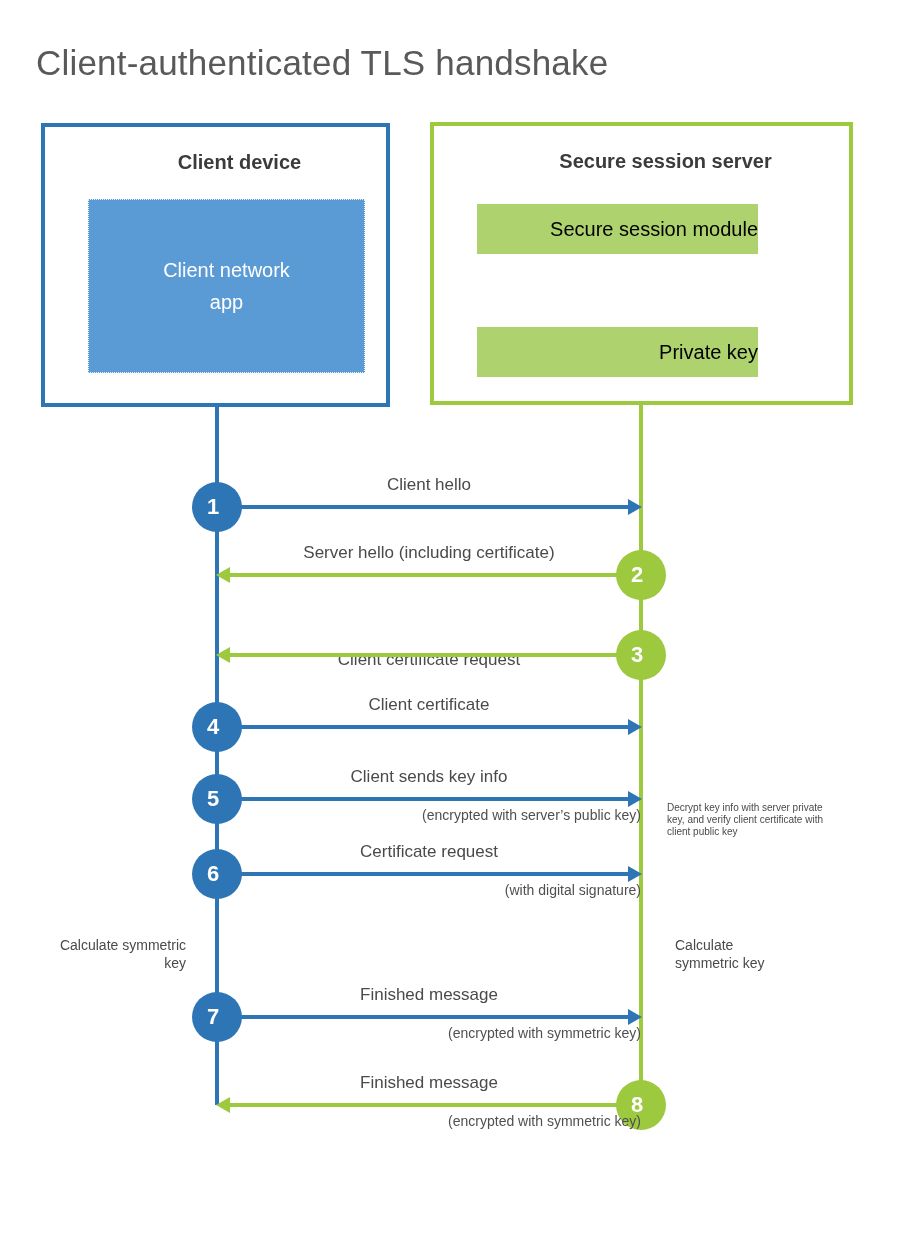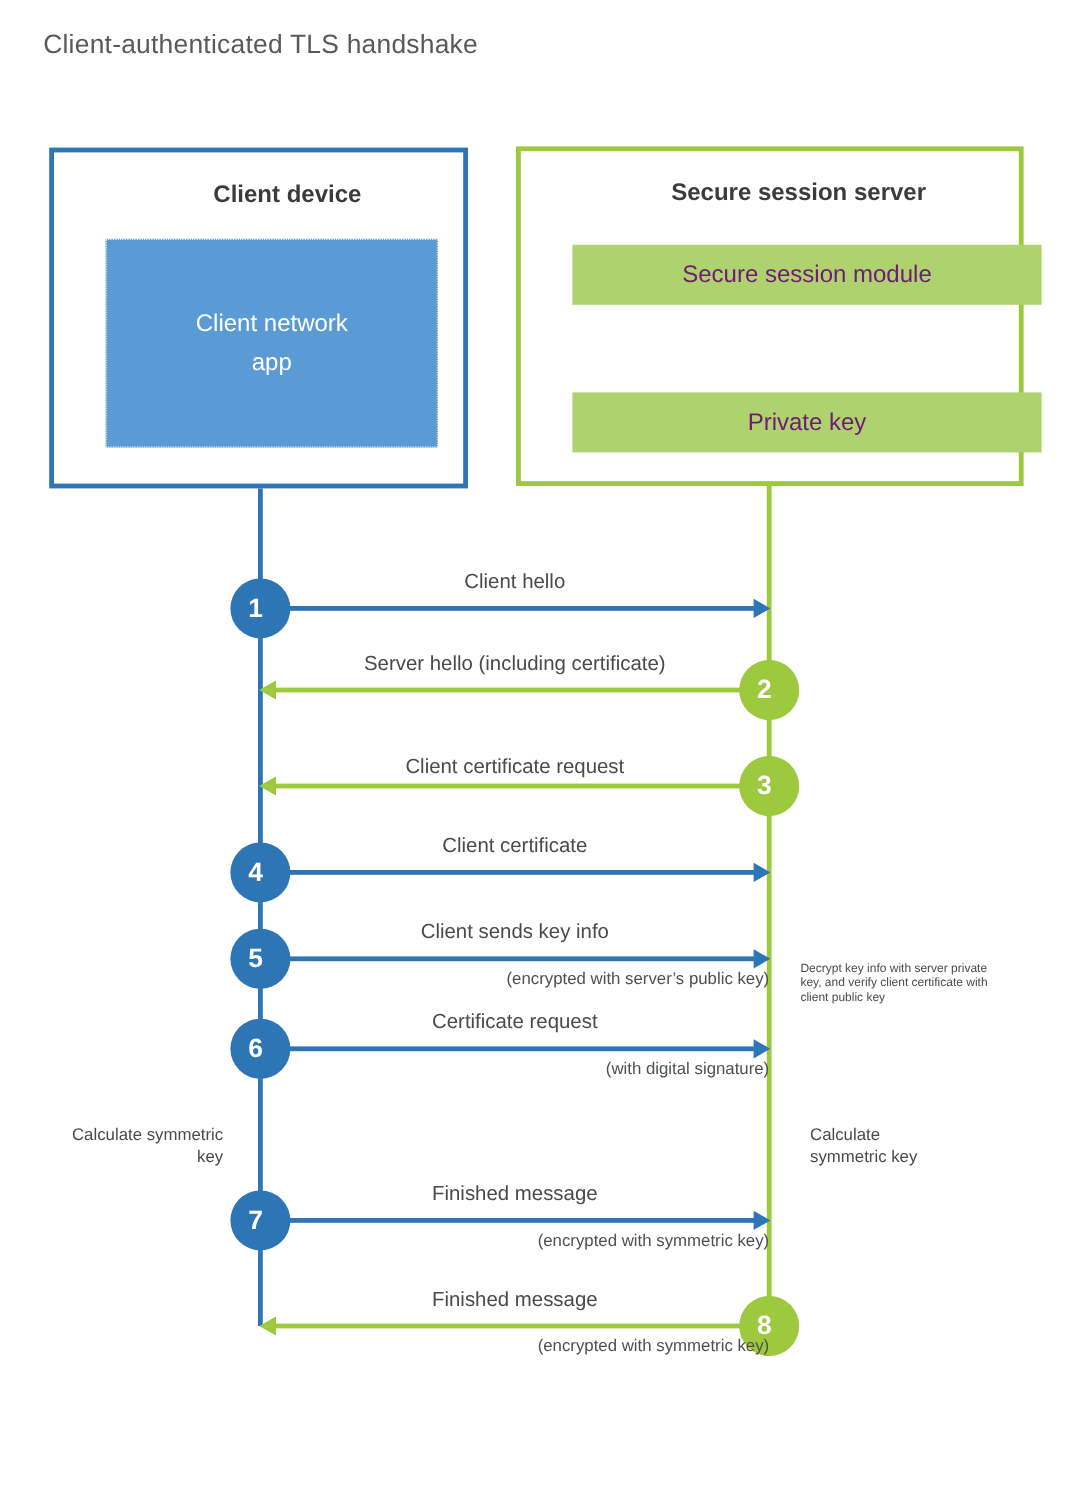--- a/index.html
+++ b/index.html
@@ -3,31 +3,31 @@
 <meta charset="utf-8">
 <style>
   :root{
     --blue:#2e75b6; --blue-fill:#5b9bd5;
     --green:#9cc93d; --green-fill:#aed36e;
     --text:#4a4a4a; --heading:#3b3b3b; --title-color:#58595b;
   }
   *{margin:0;padding:0;box-sizing:border-box;}
   body{background:#fff;font-family:"Liberation Sans",sans-serif;}
   .canvas{position:relative;width:900px;height:1256px;background:#ffffff;overflow:hidden;}
-  .title{position:absolute;left:36px;top:24px;font-size:22px;font-weight:300;color:var(--title-color);letter-spacing:.2px;}
+  .title{position:absolute;left:36px;top:43px;font-size:35px;font-weight:300;color:var(--title-color);letter-spacing:.2px;}
   
   .actor-box{position:absolute;background:#fff;border:4px solid;}
   .actor-box.client{left:41px;top:123px;width:349px;height:284px;border-color:var(--blue);}
   .actor-box.server{left:430px;top:122px;width:423px;height:283px;border-color:var(--green);}
   .actor-title{margin-top:24px;text-align:center;font-size:20px;font-weight:700;color:var(--heading);padding-left:48px;}
   .app-box{position:absolute;left:88px;top:199px;width:277px;height:174px;background:var(--blue-fill);
            border:1px dotted rgba(255,255,255,.85);display:flex;align-items:center;justify-content:center;}
   .app-label{display:block;width:150px;text-align:center;font-size:20px;color:#fff;line-height:1.6;}
-  .server-bar{position:absolute;left:43px;width:391px;height:50px;background:var(--green-fill);
-              color:#701a75;font-size:20px;text-align:center;line-height:50px;}
+  .server-bar{position:absolute;left:43px;width:281px;height:50px;background:var(--green-fill);
+              color:#000000;font-size:20px;text-align:right;line-height:50px;}
   
   .lifeline{position:absolute;width:4px;}
   .blue-line{left:215px;top:407px;height:698px;background:var(--blue);}
   .green-line{left:639px;top:405px;height:700px;background:var(--green);}
   
   .circle{position:absolute;width:50px;height:50px;border-radius:50%;display:flex;align-items:center;justify-content:center;}
   .circle.blue{background:var(--blue);left:192px;}
   .circle.green{background:var(--green);left:616px;}
   .circle .num{color:#fff;font-size:22px;font-weight:700;transform:translateX(-4px);}
   
@@ -81,21 +81,21 @@
 
   <div class="msg" style="top:543px">Server hello (including certificate)</div>
   <div class="arrow left" style="top:573px">
       <span class="shaft"></span>
       <span class="head"></span>
     </div>
   <div class="circle green" style="top:550px">
       <span class="num">2</span>
     </div>
 
-  <div class="msg" style="top:629px">Client certificate request</div>
+  <div class="msg" style="top:650px">Client certificate request</div>
   <div class="arrow left" style="top:653px">
       <span class="shaft"></span>
       <span class="head"></span>
     </div>
   <div class="circle green" style="top:630px">
       <span class="num">3</span>
     </div>
 
   <div class="msg" style="top:695px">Client certificate</div>
   <div class="arrow right" style="top:725px">

